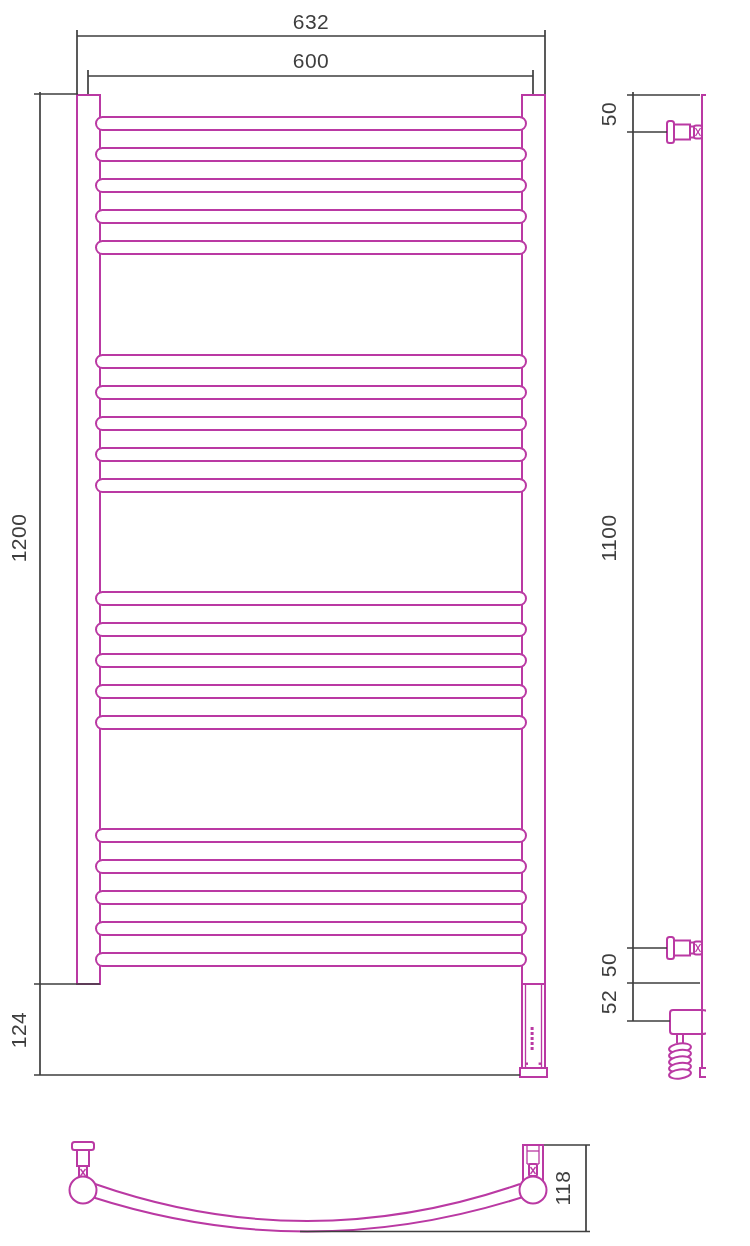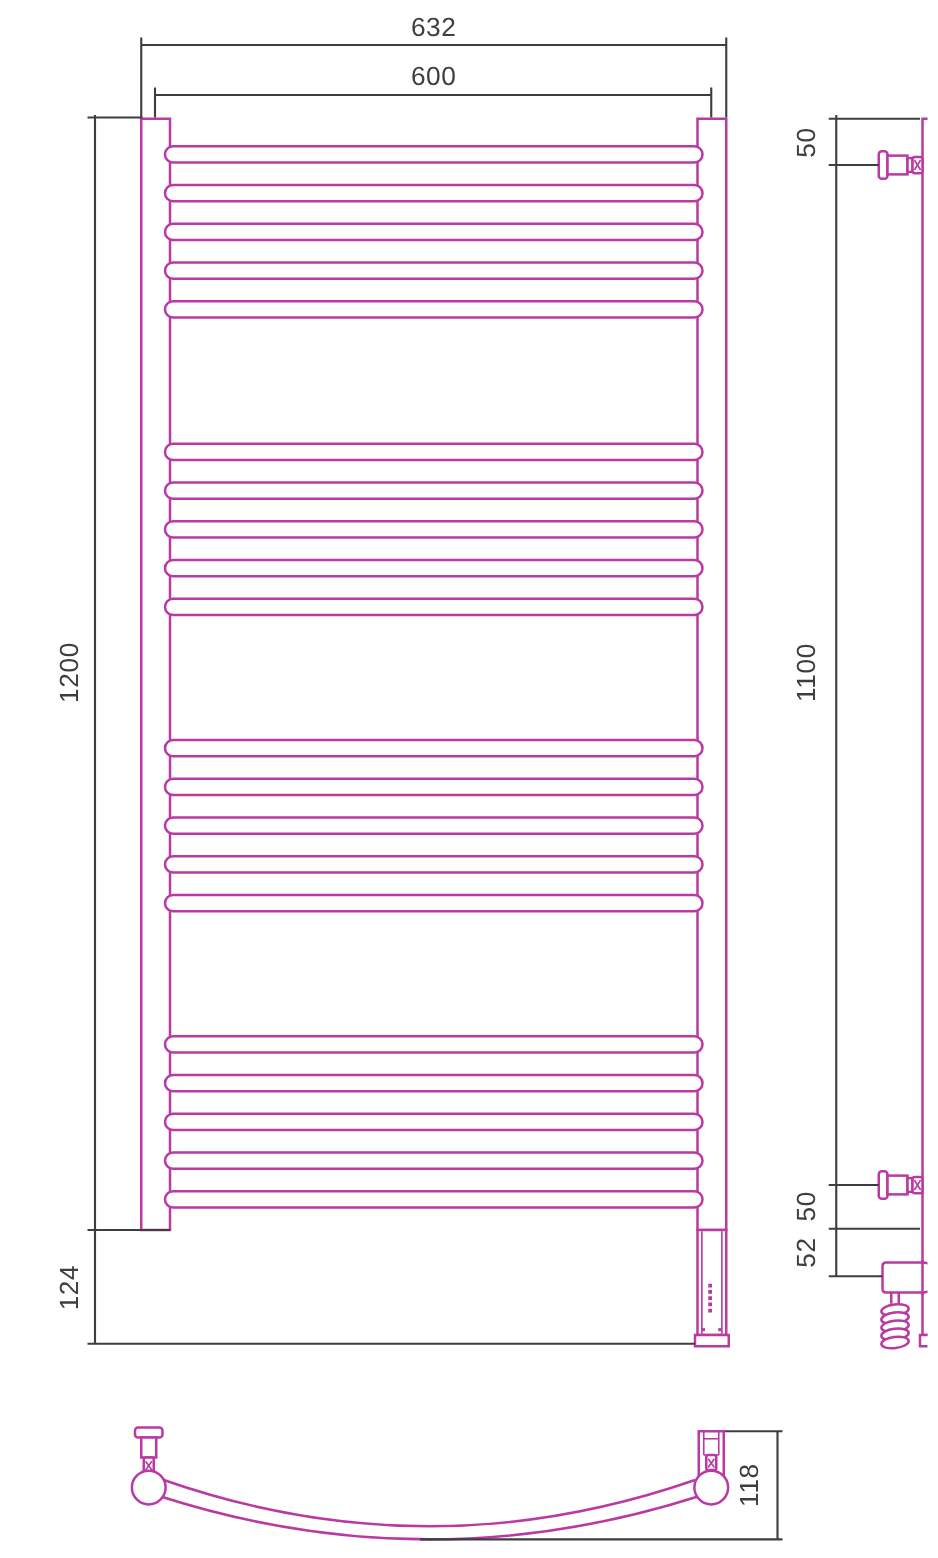--- a/index.html
+++ b/index.html
@@ -1,21 +1,21 @@
 <!DOCTYPE html>
 <html style="--line: #ba39a3; --dim: #3e3e3e; --bg: #ffffff;"><head>
 <meta charset="utf-8">
 <style>
   :root{
     --line:#ba39a3;
     --dim:#3e3e3e;
     --bg:#ffffff;
   }
   html,body{margin:0;padding:0;background:#fff;}
-  .stage{width:706px;height:1246px;background:var(--bg);position:relative;overflow:hidden;margin-left:36px;}
+  .stage{width:706px;height:1246px;background:var(--bg);position:relative;overflow:hidden;}
   svg{display:block;}
   
   .m{stroke:var(--line);stroke-width:2;fill:#fff;stroke-linejoin:miter;}
   .mn{stroke:var(--line);stroke-width:2;fill:none;}
   .mt{stroke:var(--line);stroke-width:1.3;fill:none;}
   .mf{fill:var(--line);stroke:none;}
   .bumpfill{fill:#fff;stroke:none;}
   
   .d{stroke:var(--dim);stroke-width:1.7;fill:none;}
   

